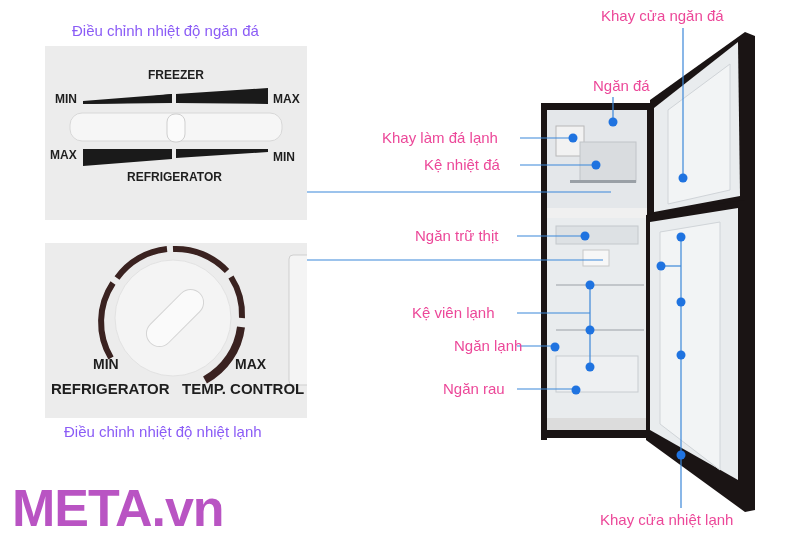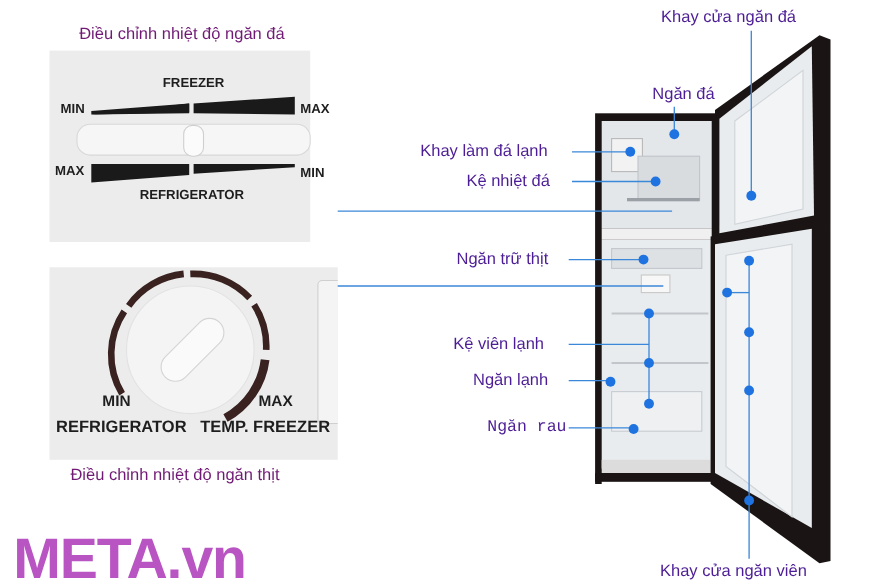--- a/index.html
+++ b/index.html
@@ -1,31 +1,31 @@
 <!DOCTYPE html>
 <html><head>
 <meta charset="utf-8">
 <style>
   html,body{margin:0;padding:0;}
   body{width:800px;height:533px;position:relative;overflow:hidden;background:#ffffff;font-family:"Liberation Sans",sans-serif;}
   .abs{position:absolute;}
-  .caption{color:#701a75;font-size:15px;white-space:nowrap;}
-  .label{color:#4c1d95;font-size:15px;white-space:nowrap;}
+  .caption{color:#8b5cf6;font-size:15px;white-space:nowrap;}
+  .label{color:#ec4899;font-size:15px;white-space:nowrap;}
   .panel{background:#ececec;}
   .ptxt{color:#1e1e1e;font-weight:bold;font-size:12px;position:absolute;white-space:nowrap;}
   .ptxt2{color:#1e1e1e;font-weight:bold;font-size:15px;position:absolute;white-space:nowrap;}
   .wm{color:#a21caf;font-weight:bold;font-size:52px;letter-spacing:-1px;opacity:.75;}
   svg{position:absolute;left:0;top:0;}
 </style>
 </head>
 <body>
 
 <div class="abs caption" style="left:72px;top:22px;">Điều chỉnh nhiệt độ ngăn đá</div>
 
-<div class="abs panel" style="left:45px;top:46px;width:237px;height:174px;">
+<div class="abs panel" style="left:45px;top:46px;width:262px;height:174px;">
   <div class="ptxt" style="left:103px;top:22px;">FREEZER</div>
   <div class="ptxt" style="left:10px;top:46px;">MIN</div>
   <div class="ptxt" style="left:228px;top:46px;">MAX</div>
   <div class="ptxt" style="left:5px;top:102px;">MAX</div>
   <div class="ptxt" style="left:228px;top:104px;">MIN</div>
   <div class="ptxt" style="left:82px;top:124px;">REFRIGERATOR</div>
   <svg width="262" height="174">
     <polygon points="38,58 127,48 127,56 38,58" fill="#1a1a1a"></polygon>
     <polygon points="38,55 127,48 127,57 38,58" fill="#1a1a1a"></polygon>
     <polygon points="131,48 223,42 223,58 131,57" fill="#1a1a1a"></polygon>
@@ -43,23 +43,23 @@
     <path d="M 72 35 A 70 70 0 0 1 122 6" fill="none" stroke="#3a2220" stroke-width="6"></path>
     <path d="M 128 6 A 70 70 0 0 1 182 28" fill="none" stroke="#3a2220" stroke-width="6"></path>
     <path d="M 186 34 A 70 70 0 0 1 197 75" fill="none" stroke="#3a2220" stroke-width="6"></path>
     <path d="M 196 84 A 70 70 0 0 1 160 137" fill="none" stroke="#3a2220" stroke-width="8"></path>
     <rect x="95" y="62" width="70" height="26" rx="13" transform="rotate(-45 130 75)" fill="#fafafa" stroke="#d4d4d4"></rect>
     <rect x="244" y="12" width="22" height="130" rx="4" fill="#f4f4f4" stroke="#cfcfcf"></rect>
   </svg>
   <div class="ptxt2" style="left:48px;top:113px;font-size:14px;">MIN</div>
   <div class="ptxt2" style="left:190px;top:113px;font-size:14px;">MAX</div>
   <div class="ptxt2" style="left:6px;top:137px;">REFRIGERATOR</div>
-  <div class="ptxt2" style="left:137px;top:137px;">TEMP. FREEZER</div>
+  <div class="ptxt2" style="left:137px;top:137px;">TEMP. CONTROL</div>
 </div>
-<div class="abs caption" style="left:64px;top:423px;">Điều chỉnh nhiệt độ ngăn thịt</div>
+<div class="abs caption" style="left:64px;top:423px;">Điều chỉnh nhiệt độ nhiệt lạnh</div>
 
 <div class="abs wm" style="left:12px;top:478px;">META.vn</div>
 
 <svg width="800" height="533">
 
   <rect x="541" y="103" width="112" height="335" fill="#1a1414"></rect>
 
   <rect x="547" y="110" width="100" height="98" fill="#e4e7ea"></rect>
   <rect x="556" y="126" width="28" height="30" fill="#f2f2f2" stroke="#b8b8b8"></rect>
   <rect x="580" y="142" width="56" height="40" fill="#d9dcdf" stroke="#c0c4c8"></rect>
@@ -118,15 +118,15 @@
     <circle cx="681" cy="455" r="4.5"></circle>
   </g>
 </svg>
 
 <div class="abs label" style="left:601px;top:7px;">Khay cửa ngăn đá</div>
 <div class="abs label" style="left:593px;top:77px;">Ngăn đá</div>
 <div class="abs label" style="left:382px;top:129px;">Khay làm đá lạnh</div>
 <div class="abs label" style="left:424px;top:156px;">Kệ nhiệt đá</div>
 <div class="abs label" style="left:415px;top:227px;text-align:center;">Ngăn trữ thịt</div>
 <div class="abs label" style="left:412px;top:304px;">Kệ viên lạnh</div>
-<div class="abs label" style="left:430px;top:337px;">Ngăn lạnh</div>
-<div class="abs label" style="left:443px;top:380px;font-family:Liberation Mono, monospace;">Ngăn rau</div>
-<div class="abs label" style="left:600px;top:511px;">Khay cửa ngăn viên</div>
+<div class="abs label" style="left:454px;top:337px;">Ngăn lạnh</div>
+<div class="abs label" style="left:443px;top:380px;">Ngăn rau</div>
+<div class="abs label" style="left:600px;top:511px;">Khay cửa nhiệt lạnh</div>
 
 </body></html>

